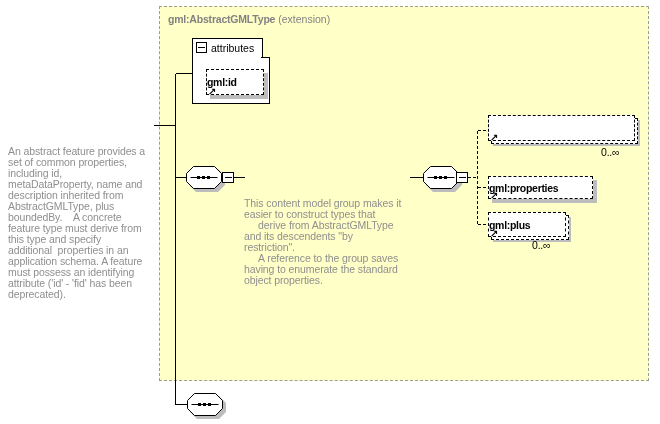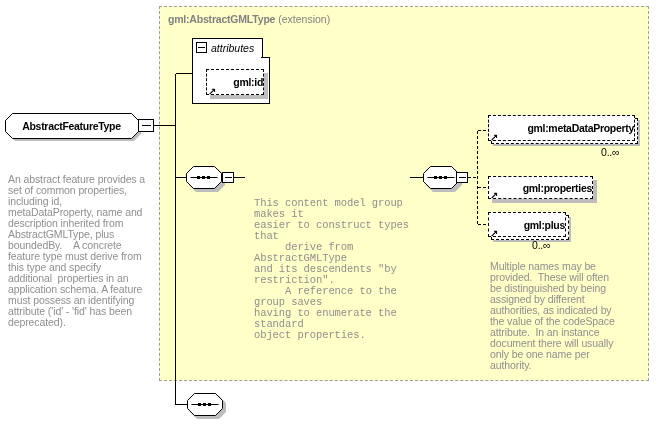--- a/index.html
+++ b/index.html
@@ -30,32 +30,32 @@
     display:flex;align-items:center;justify-content:center;z-index:4;box-sizing:border-box;
   }
   .mline{display:block;width:7px;height:1px;background:#000;}
   .mbox-lg .mline{width:9px;}
   
   .ebox-wrap{position:absolute;z-index:3;}
   .ebox-shadow{position:absolute;background:#bdbdbd;}
   .ebox-back{position:absolute;background:#fff;border:1px dashed #000;box-sizing:border-box;}
   .ebox{
     position:absolute;background:#fff;border:1px dashed #000;box-sizing:border-box;
-    display:flex;align-items:center;justify-content:flex-end;
+    display:flex;align-items:center;justify-content:flex-start;
     font-weight:bold;letter-spacing:-0.3px;white-space:nowrap;
   }
   .ref-arrow{
     position:absolute;left:1px;bottom:-3px;font-size:10px;font-weight:bold;color:#000;
     font-family:"DejaVu Sans",sans-serif;line-height:10px;
   }
   
   .attr-body{position:absolute;left:192px;top:57px;width:78px;height:47px;background:#fff;border:1px solid #000;box-sizing:border-box;z-index:3;}
   .attr-tab{position:absolute;left:192px;top:38px;width:71px;height:20px;background:#fff;border:1px solid #000;box-sizing:border-box;z-index:4;}
   .attr-seam{position:absolute;left:193px;top:56px;width:68px;height:3px;background:#fff;z-index:5;}
-  .attr-label{position:absolute;left:211px;top:42px;font-style:italic;z-index:6;white-space:nowrap;}
+  .attr-label{position:absolute;left:211px;top:42px;z-index:6;white-space:nowrap;}
   .attr-mbox{left:196px;top:42px;width:11px;height:11px;z-index:6;}
   
   .annotation{
     position:absolute;color:#8f8f8f;line-height:11px;white-space:pre-wrap;z-index:3;
     letter-spacing:-0.1px;
   }
   .occ{position:absolute;z-index:3;color:#000;letter-spacing:-0.2px;}
 </style>
 </head>
 <body>
@@ -80,32 +80,22 @@
     </g>
     <g stroke="#000" stroke-width="1" fill="none" stroke-dasharray="3,2">
       <path d="M468,177.5 H477.5"></path>
       <path d="M477.5,130.5 V224.5"></path>
       <path d="M477.5,130.5 H488"></path>
       <path d="M477.5,187.5 H488"></path>
       <path d="M477.5,224.5 H488"></path>
     </g>
   </svg>
 
-  <div class="node" style="left:5px;top:113px;width:158px;height:30px;">
-    <svg width="137" height="29">
-      <polygon points="10,3 129,3 136,10 136,21 129,28 10,28 3,21 3,10" fill="#bdbdbd"></polygon>
-      <polygon points="7.5,0.5 126.5,0.5 133.5,7.5 133.5,18.5 126.5,25.5 7.5,25.5 0.5,18.5 0.5,7.5" fill="#fff" stroke="#000"></polygon>
-    </svg>
-    <div class="node-label" style="width:133px;height:25px;">AbstractFeatureType</div>
-    <div class="mbox mbox-lg" style="left:133px;top:6px;width:16px;height:13px;">
-        <span class="mline"></span>
-      </div>
-  </div>
-
-  <div class="annotation" style="left:8px;top:146px;width:160px;margin-top:28px;">An abstract feature provides a
+
+  <div class="annotation" style="left:8px;top:146px;width:160px;">An abstract feature provides a
 set of common properties,
 including id,
 metaDataProperty, name and
 description inherited from
 AbstractGMLType, plus
 boundedBy.    A concrete
 feature type must derive from
 this type and specify
 additional  properties in an
 application schema. A feature
@@ -137,21 +127,21 @@
       <rect x="11" y="10" width="3" height="3" fill="#000"></rect>
       <rect x="16" y="10" width="3" height="3" fill="#000"></rect>
       <rect x="21" y="10" width="3" height="3" fill="#000"></rect>
     </svg>
     <div class="mbox" style="left:36px;top:6px;width:12px;height:11px;">
         <span class="mline"></span>
       </div>
   </div>
 
 
-  <div class="annotation" style="left:254px;top:198px;width:162px;font-family:Liberation Mono, monospace;">This content model group makes it
+  <div class="annotation" style="left:244px;top:198px;width:162px;">This content model group makes it
 easier to construct types that
      derive from AbstractGMLType
 and its descendents "by restriction".
      A reference to the group saves
 having to enumerate the standard
 object properties.</div>
 
   <div class="node" style="left:423px;top:166px;width:50px;height:27px;">
     <svg width="40" height="27">
       <polygon points="10,3 32,3 39,10 39,19 32,26 10,26 3,19 3,10" fill="#bdbdbd"></polygon>
@@ -163,21 +153,20 @@
     </svg>
     <div class="mbox" style="left:33px;top:6px;width:12px;height:11px;">
         <span class="mline"></span>
       </div>
   </div>
 
   <div class="ebox-wrap" style="left:488px;top:115px;width:155px;height:34px;">
     <div class="ebox-shadow" style="left:5px;top:5px;width:147px;height:26px;"></div>
     <div class="ebox-back" style="left:3px;top:3px;width:147px;height:26px;"></div>
     <div class="ebox" style="left:0;top:0;width:147px;height:26px;">
-      <span>gml:metaDataProperty</span>
       <span class="ref-arrow">↗</span>
     </div>
   </div>
   <div class="occ" style="left:601px;top:146px;">0..∞</div>
 
   <div class="ebox-wrap" style="left:488px;top:176px;width:112px;height:30px;">
     <div class="ebox-shadow" style="left:4px;top:4px;width:105px;height:23px;"></div>
     <div class="ebox" style="left:0;top:0;width:105px;height:23px;">
       <span>gml:properties</span>
       <span class="ref-arrow">↗</span>
@@ -187,30 +176,20 @@
   <div class="ebox-wrap" style="left:488px;top:212px;width:88px;height:33px;">
     <div class="ebox-shadow" style="left:5px;top:5px;width:78px;height:25px;"></div>
     <div class="ebox-back" style="left:3px;top:3px;width:78px;height:25px;"></div>
     <div class="ebox" style="left:0;top:0;width:78px;height:25px;">
       <span>gml:plus</span>
       <span class="ref-arrow">↗</span>
     </div>
   </div>
   <div class="occ" style="left:532px;top:239px;">0..∞</div>
 
-  <div class="annotation" style="left:490px;top:261px;width:160px;">Multiple names may be
-provided.  These will often
-be distinguished by being
-assigned by different
-authorities, as indicated by
-the value of the codeSpace
-attribute.  In an instance
-document there will usually
-only be one name per
-authority.</div>
 
   <div class="node" style="left:187px;top:393px;width:42px;height:27px;">
     <svg width="40" height="27">
       <polygon points="10,3 32,3 39,10 39,19 32,26 10,26 3,19 3,10" fill="#bdbdbd"></polygon>
       <polygon points="7.5,0.5 28.5,0.5 35.5,7.5 35.5,15.5 28.5,22.5 7.5,22.5 0.5,15.5 0.5,7.5" fill="#fff" stroke="#000"></polygon>
       <line x1="4.5" y1="11.5" x2="31.5" y2="11.5" stroke="#000"></line>
       <rect x="11" y="10" width="3" height="3" fill="#000"></rect>
       <rect x="16" y="10" width="3" height="3" fill="#000"></rect>
       <rect x="21" y="10" width="3" height="3" fill="#000"></rect>
     </svg>

